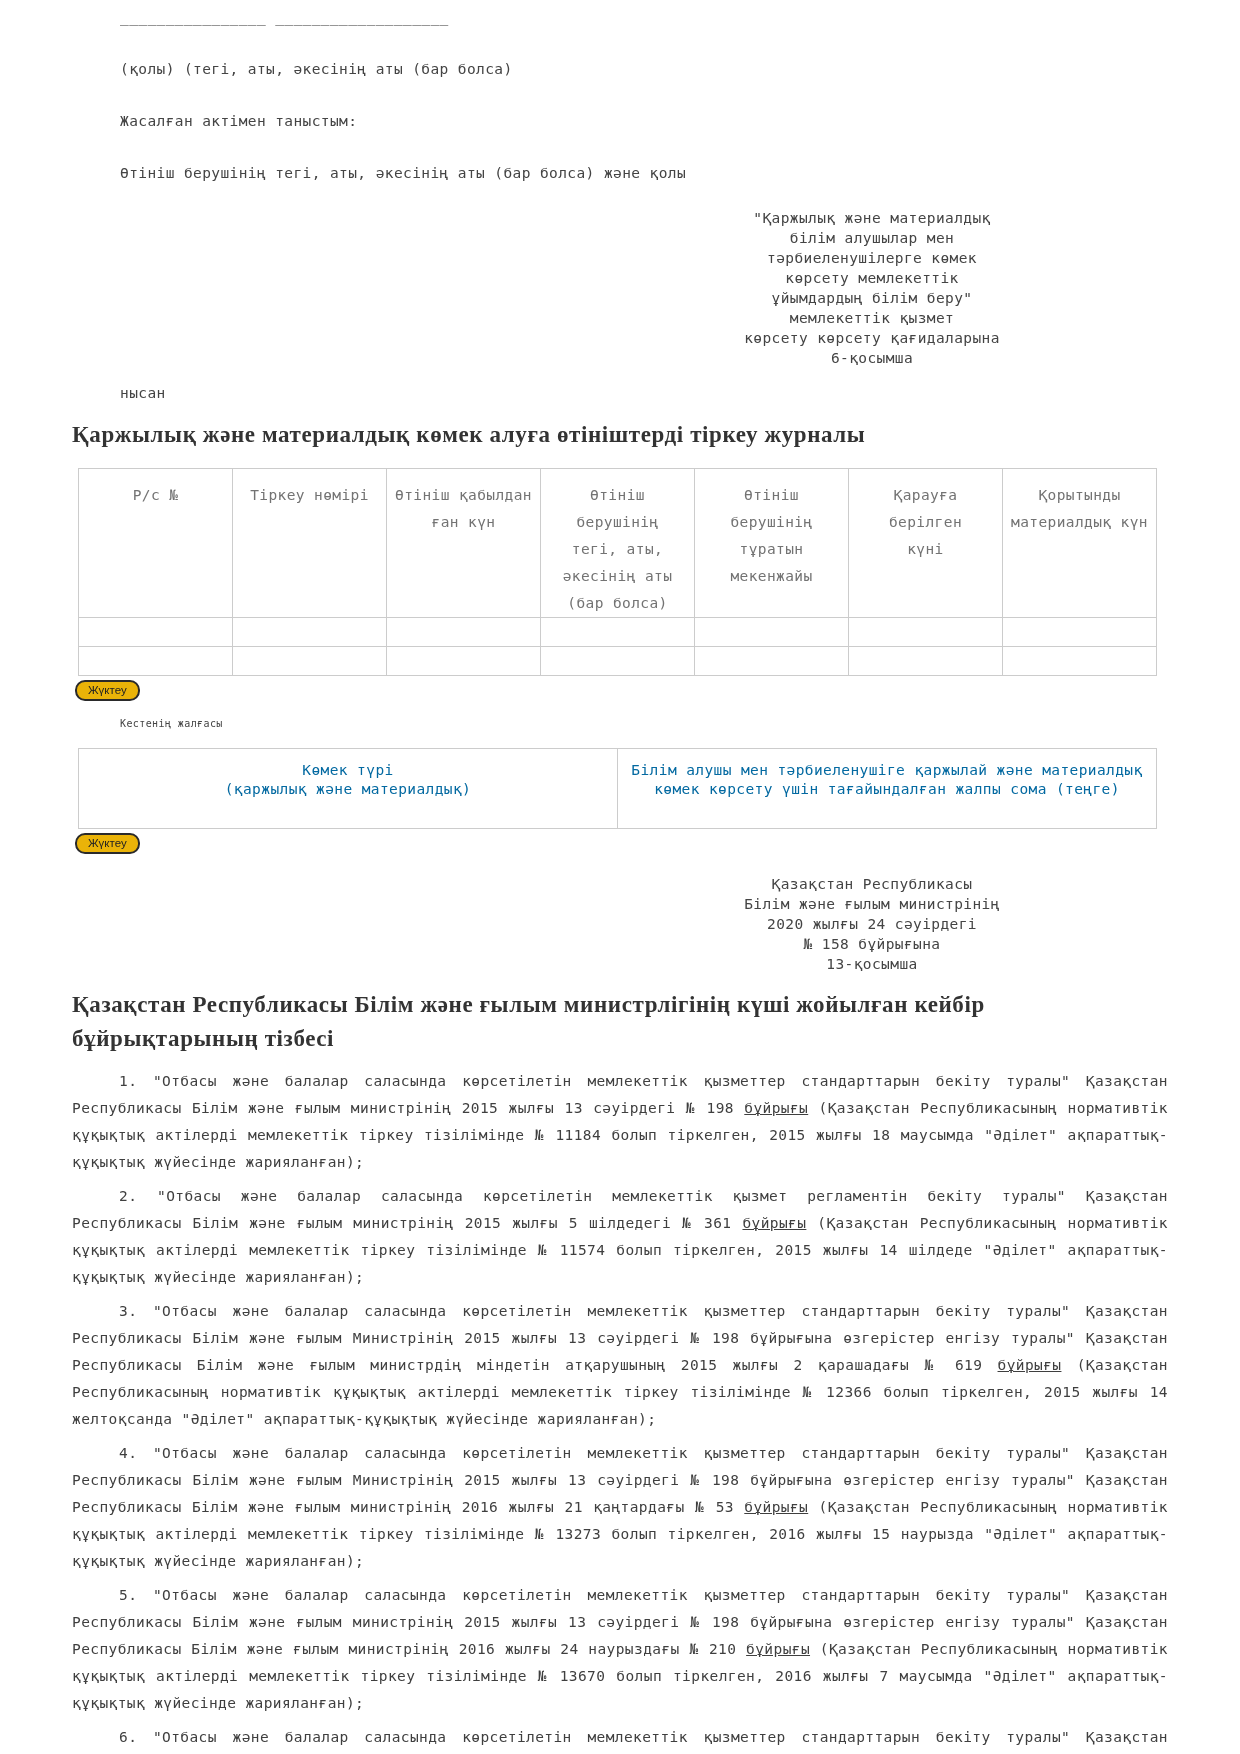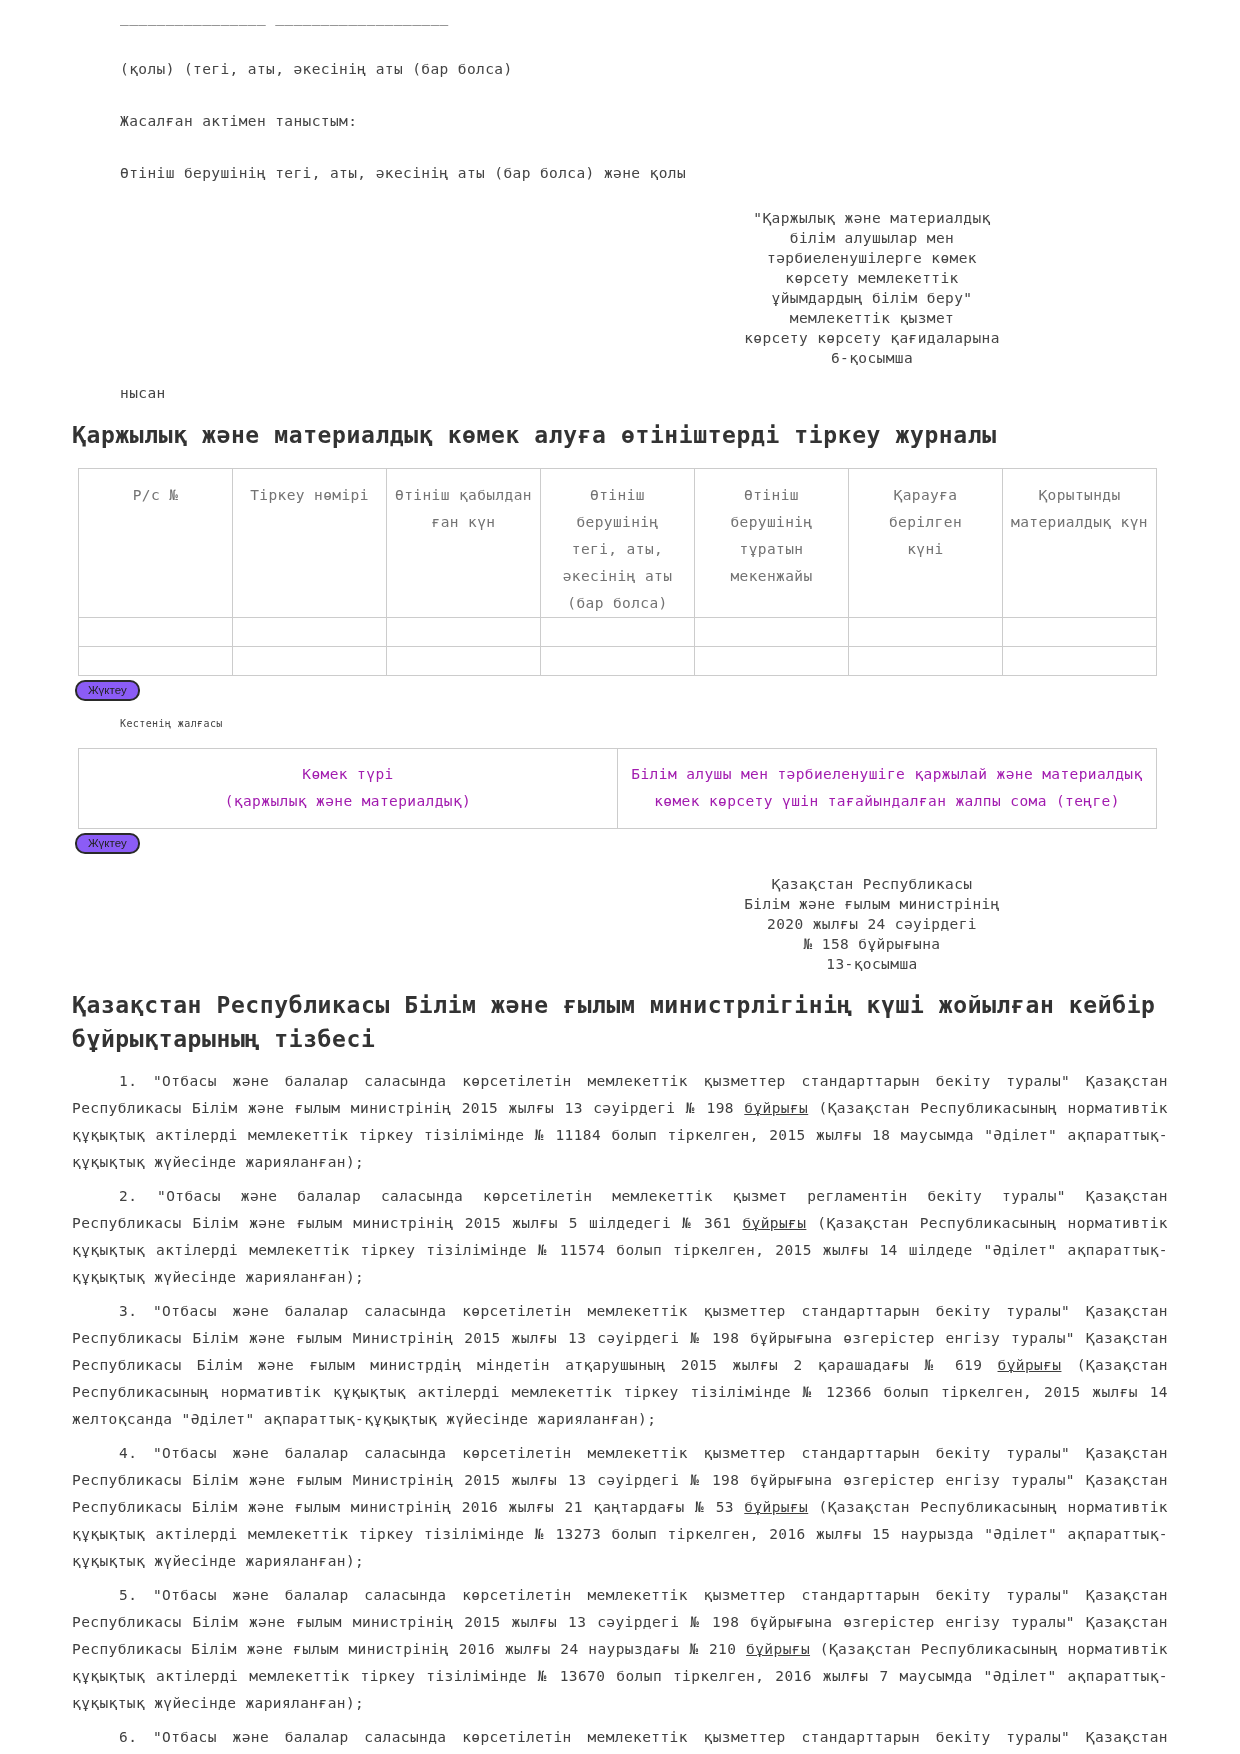--- a/index.html
+++ b/index.html
@@ -15,43 +15,43 @@
   }
   .mt23{margin-top:30px;}
   .right-block{
     width:400px;margin-left:600px;text-align:center;
     font-size:14.5px;letter-spacing:.4px;line-height:20px;white-space:pre-line;color:#444;
   }
   .annex6{margin-top:24px;}
   .form-label{margin-top:14px;}
   h1{
     font-size:23px;letter-spacing:.6px;line-height:34px;font-weight:700;
-    color:#333;margin:14px 0 0 0;
+    color:#333;margin:14px 0 0 0;font-family:Liberation Serif, serif;
   }
   table{
     border-collapse:collapse;table-layout:fixed;width:1079px;
     margin:16px 0 0 6px;
   }
   th,td{border:1px solid #cccccc;font-weight:400;box-sizing:border-box;}
   .t1 th{
     height:123px;vertical-align:top;padding:13px 4px 0 4px;
     font-size:14.5px;letter-spacing:.4px;line-height:27px;
     text-align:center;white-space:pre-line;color:#737373;
   }
   .t1 td{height:29px;}
   .t2{margin-top:13px;}
   .t2 th{
     height:80px;vertical-align:top;padding:12px 6px 0 6px;
-    font-size:14.5px;letter-spacing:.4px;line-height:27px;
-    text-align:center;white-space:pre-line;color:#a21caf;
+    font-size:14.5px;letter-spacing:.4px;line-height:19px;
+    text-align:center;white-space:pre-line;color:#0369a1;
   }
   .download{
     display:inline-block;margin:4px 0 0 3px;
     font-family:"Liberation Sans",sans-serif;font-size:11.5px;color:#222;
-    background:#8b5cf6;border:2px solid #2a2a2a;border-radius:10px;
+    background:#eab308;border:2px solid #2a2a2a;border-radius:10px;
     padding:2px 11px 3px 11px;cursor:pointer;
   }
   .continuation-label{
     margin:12px 0 0 48px;font-size:10px;letter-spacing:.4px;line-height:22px;color:#444;
   }
   .annex13{margin-top:20px;}
   #paragraphs{margin-top:12px;}
   .order-item{
     font-size:14.5px;letter-spacing:.4px;line-height:27px;
     text-align:justify;text-indent:47px;margin:0 0 7px 0;color:#3f3f3f;

